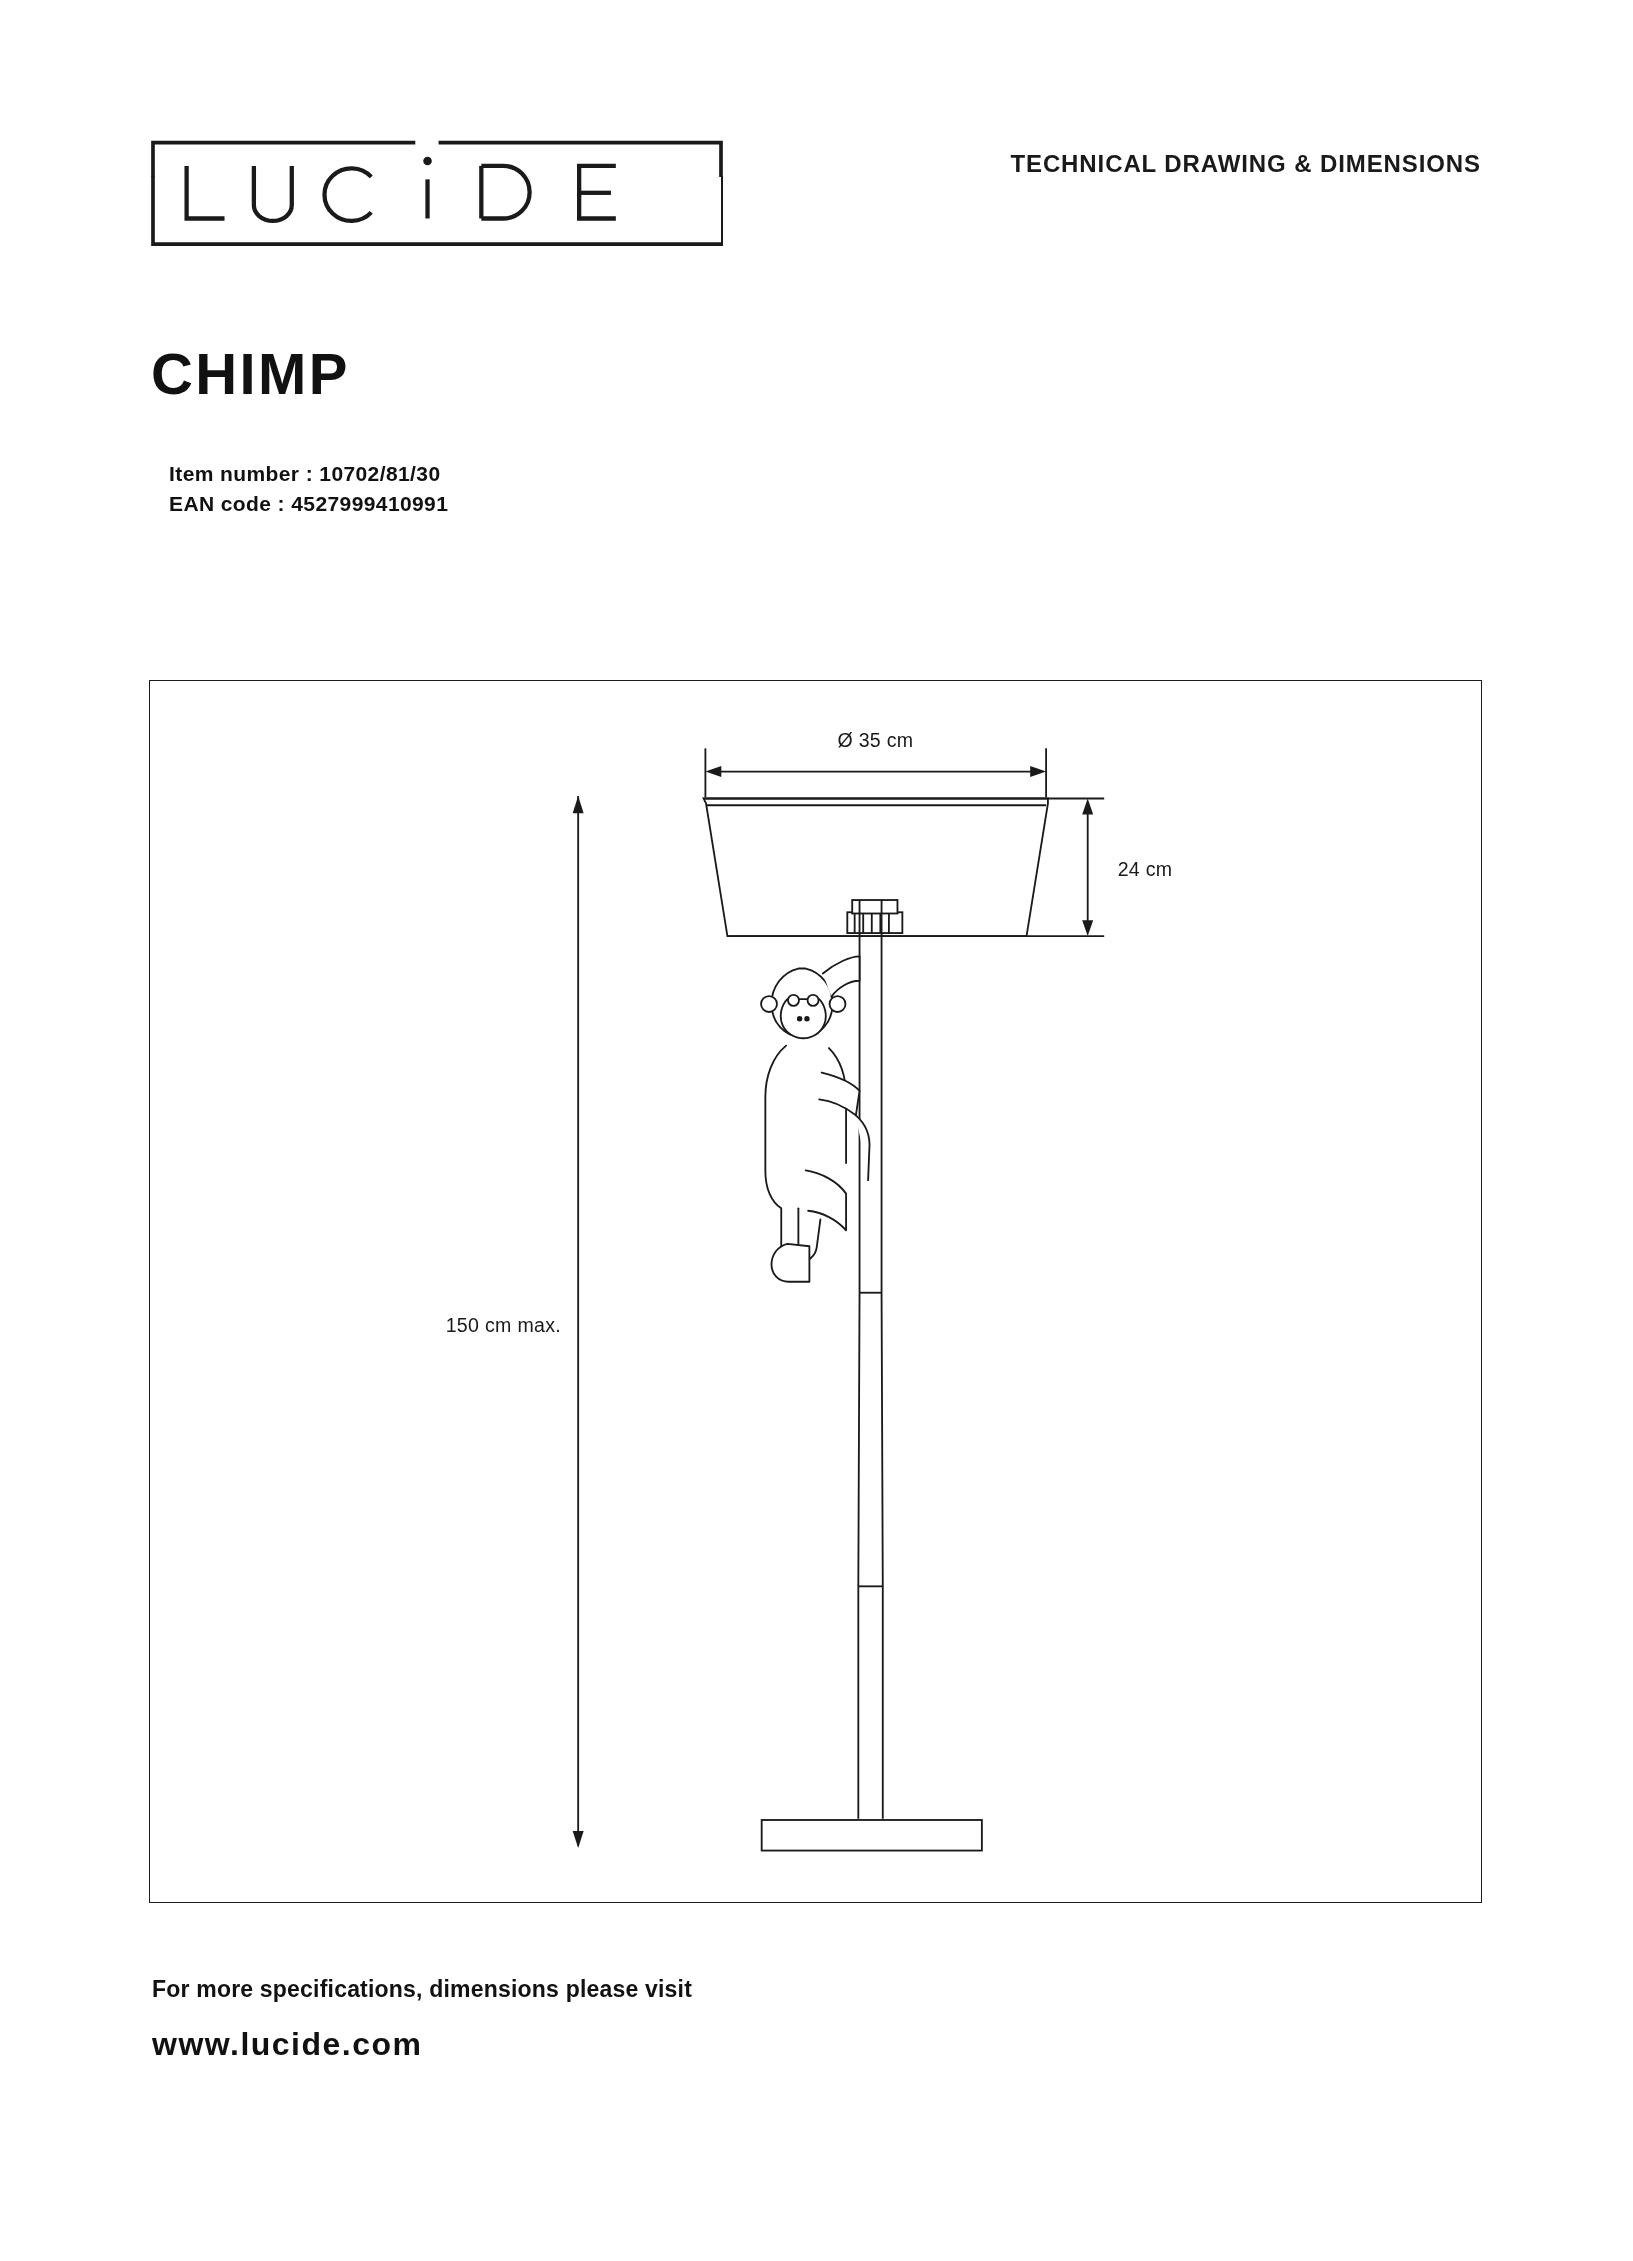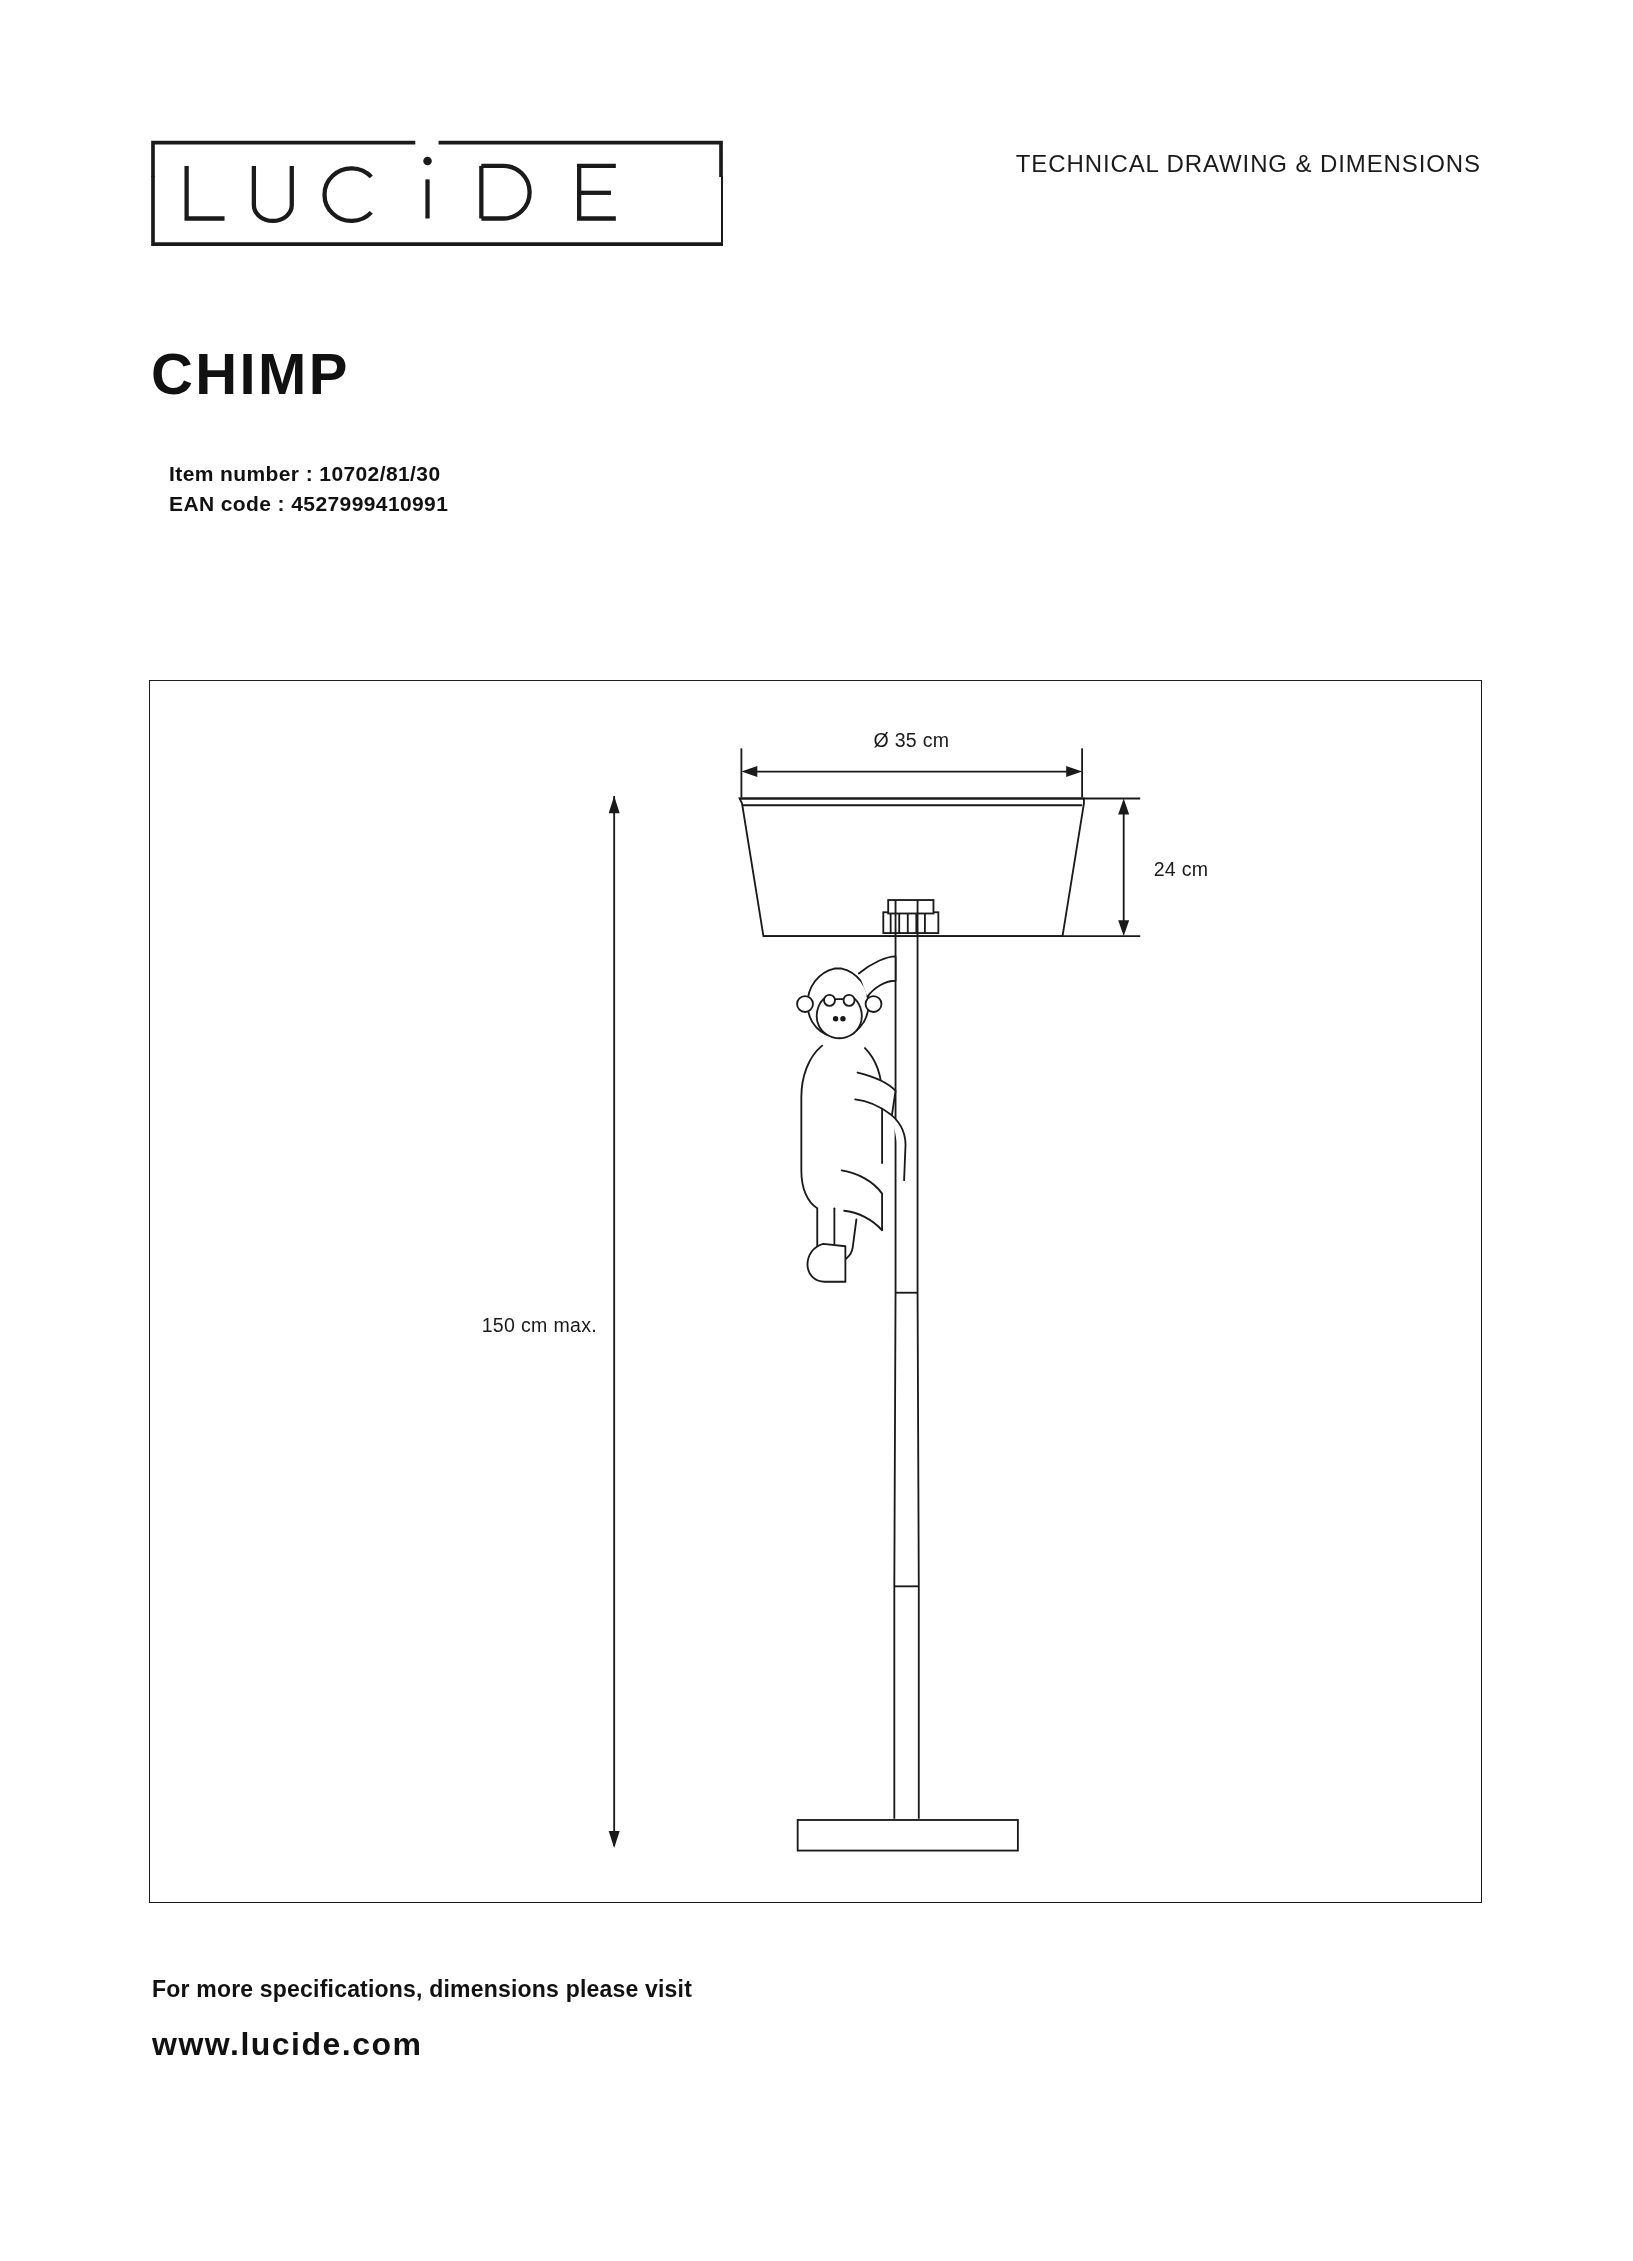--- a/index.html
+++ b/index.html
@@ -41,21 +41,21 @@
   }
   .logo-svg { display: block; }
 
   .header-title {
     position: absolute;
     right: 152px;
     top: 150px;
     font-size: 24px;
     letter-spacing: 0.9px;
     color: #1a1a1a;
-    font-weight: 400;
+    font-weight: 700;
     white-space: nowrap;
   }
 
   
   .product-title {
     position: absolute;
     left: 151px;
     top: 340px;
     font-size: 58px;
     font-weight: 700;
@@ -84,21 +84,20 @@
   
   .drawing-frame {
     position: absolute;
     left: 149px;
     top: 680px;
     width: 1333px;
     height: 1223px;
     border: 1.2px solid #1c1c1c;
     box-sizing: border-box;
     background: #fff;
-    padding-left: 36px;
   }
   .drawing-frame svg { display: block; }
 
   .dim-text {
     font-family: "Liberation Sans", sans-serif;
     font-size: 32px;
     fill: #1a1a1a;
     letter-spacing: 0.5px;
   }
 

